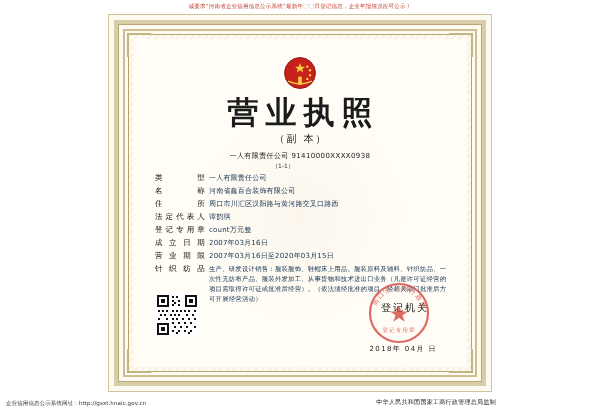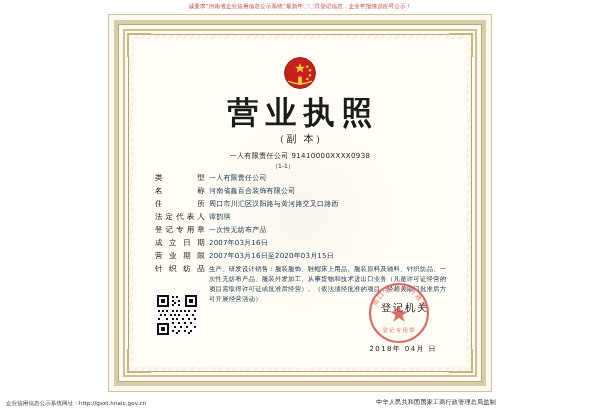--- a/index.html
+++ b/index.html
@@ -324,21 +324,21 @@
         <div class="row">
           <div class="label">住所</div>
           <div class="value">周口市川汇区汉阳路与黄河路交叉口路西</div>
         </div>
         <div class="row">
           <div class="label">法定代表人</div>
           <div class="value">谭韵琪</div>
         </div>
         <div class="row">
           <div class="label">登记专用章</div>
-          <div class="value">一次性无纺布产品</div>
+          <div class="value">count万元整</div>
         </div>
         <div class="row">
           <div class="label">成立日期</div>
           <div class="value">2007年03月16日</div>
         </div>
         <div class="row">
           <div class="label">营业期限</div>
           <div class="value">2007年03月16日至2020年03月15日</div>
         </div>
         <div class="row scope">

